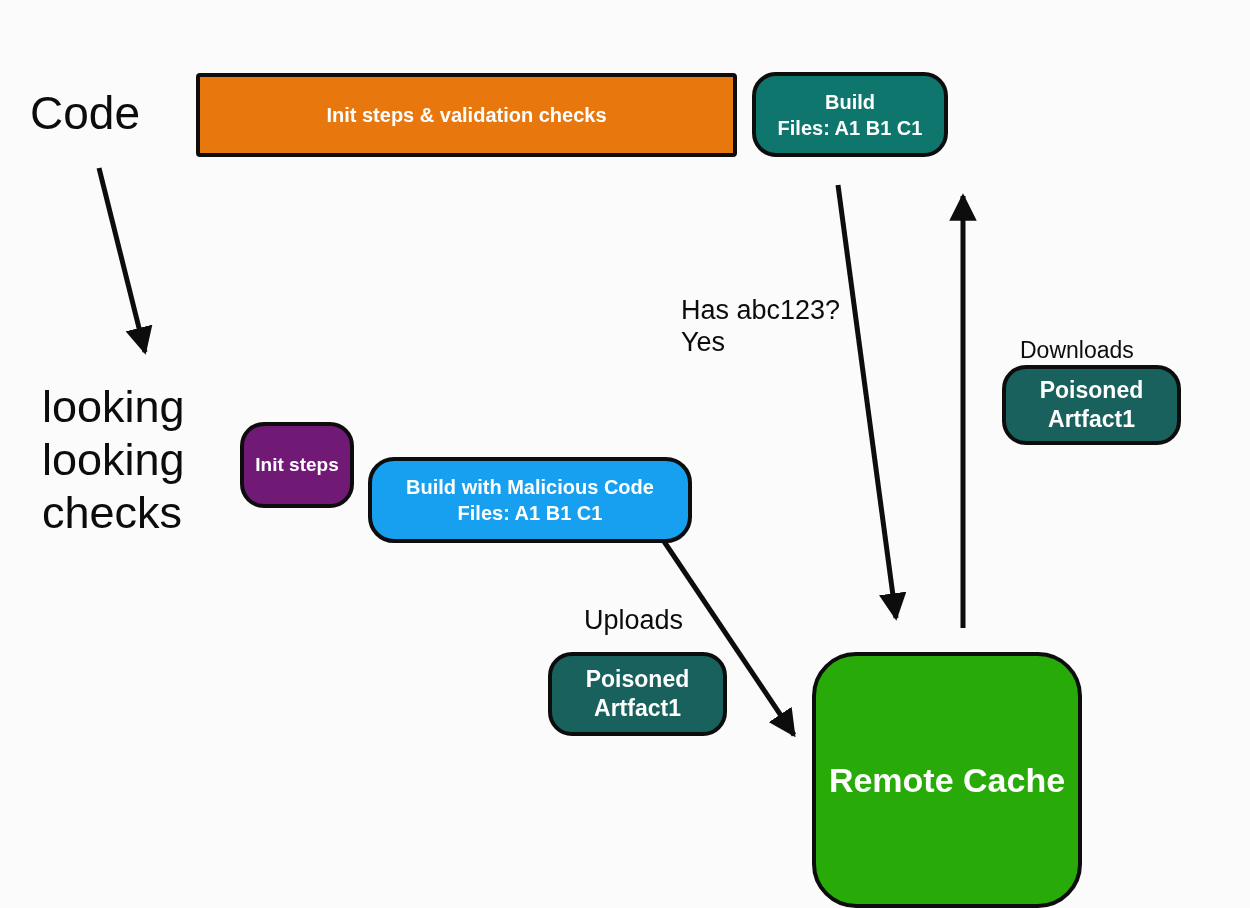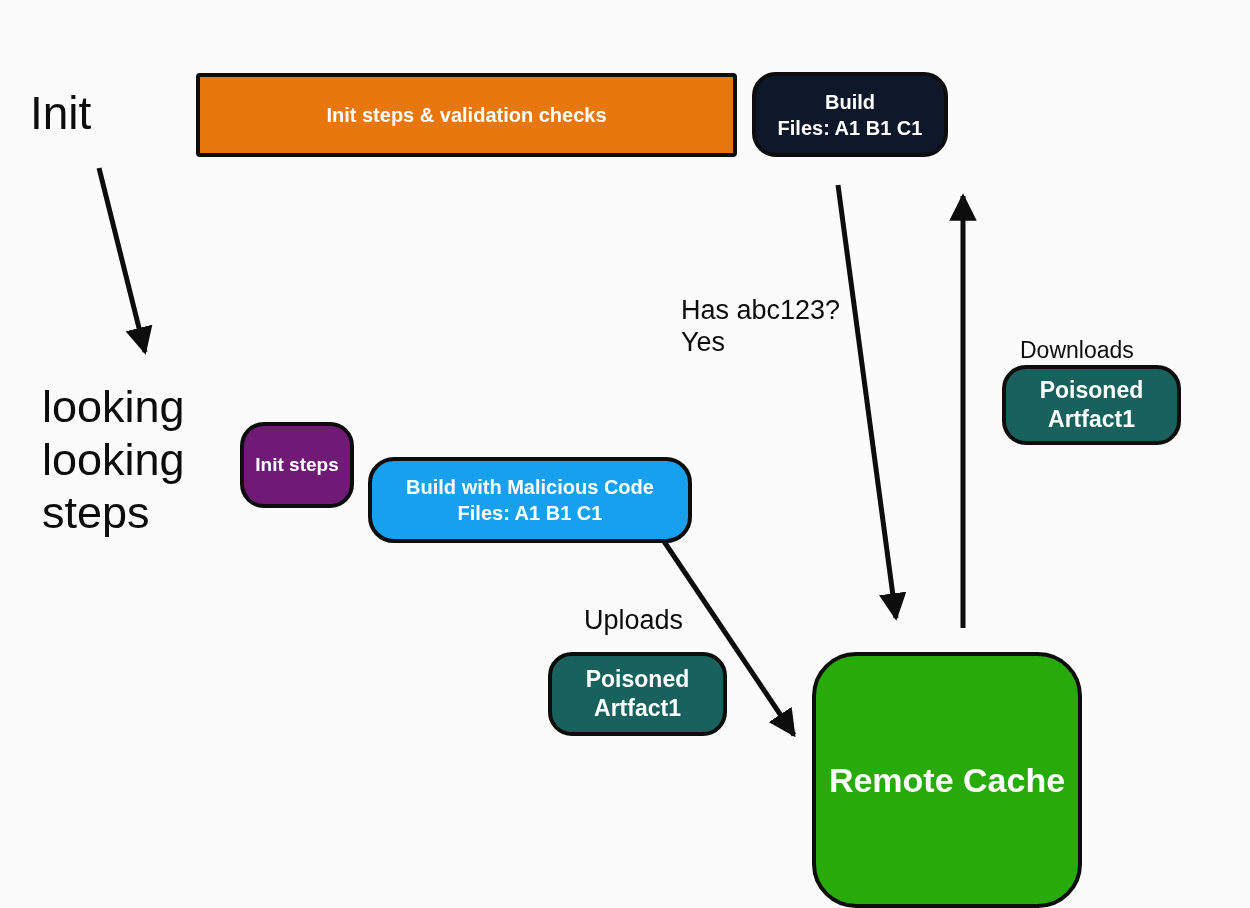--- a/index.html
+++ b/index.html
@@ -64,42 +64,42 @@
       <marker id="ah" viewBox="0 0 10 10" refX="9" refY="5" markerWidth="5.5" markerHeight="5.5" orient="auto-start-reverse">
         <path d="M 0 0 L 10 5 L 0 10 z" fill="#0d0d0d"></path>
       </marker>
     </defs>
     <line x1="99" y1="168" x2="145" y2="352" stroke="#0d0d0d" stroke-width="5" marker-end="url(#ah)"></line>
     <line x1="838" y1="185" x2="896" y2="618" stroke="#0d0d0d" stroke-width="5" marker-end="url(#ah)"></line>
     <line x1="963" y1="628" x2="963" y2="196" stroke="#0d0d0d" stroke-width="5" marker-end="url(#ah)"></line>
     <line x1="655" y1="528" x2="794" y2="735" stroke="#0d0d0d" stroke-width="5" marker-end="url(#ah)"></line>
   </svg>
 
-  <div class="free-label label-main">Init</div>
+  <div class="free-label label-main">Code</div>
 
   <div class="free-label label-innocent">
     <div>looking</div>
     <div>looking</div>
-    <div>steps</div>
+    <div>checks</div>
   </div>
 
   <div class="free-label label-query">
     <div>Has abc123?</div>
     <div>Yes</div>
   </div>
 
   <div class="free-label label-downloads">Downloads</div>
 
   <div class="free-label label-uploads">Uploads</div>
 
   <div class="node node-big-orange" style="background-color: rgb(232, 119, 14);">
     <span>Init steps &amp; validation checks</span>
   </div>
 
-  <div class="node node-build-top" style="background-color: #0f172a;">
+  <div class="node node-build-top" style="background-color: #0f766e;">
     <span>Build</span>
     <span>Files: A1 B1 C1</span>
   </div>
 
 
   <div class="node node-init-small" style="background-color: #701a75;">
     <span>Init steps</span>
   </div>
 
   <div class="node node-build-mal" style="background-color: rgb(24, 160, 240);">

